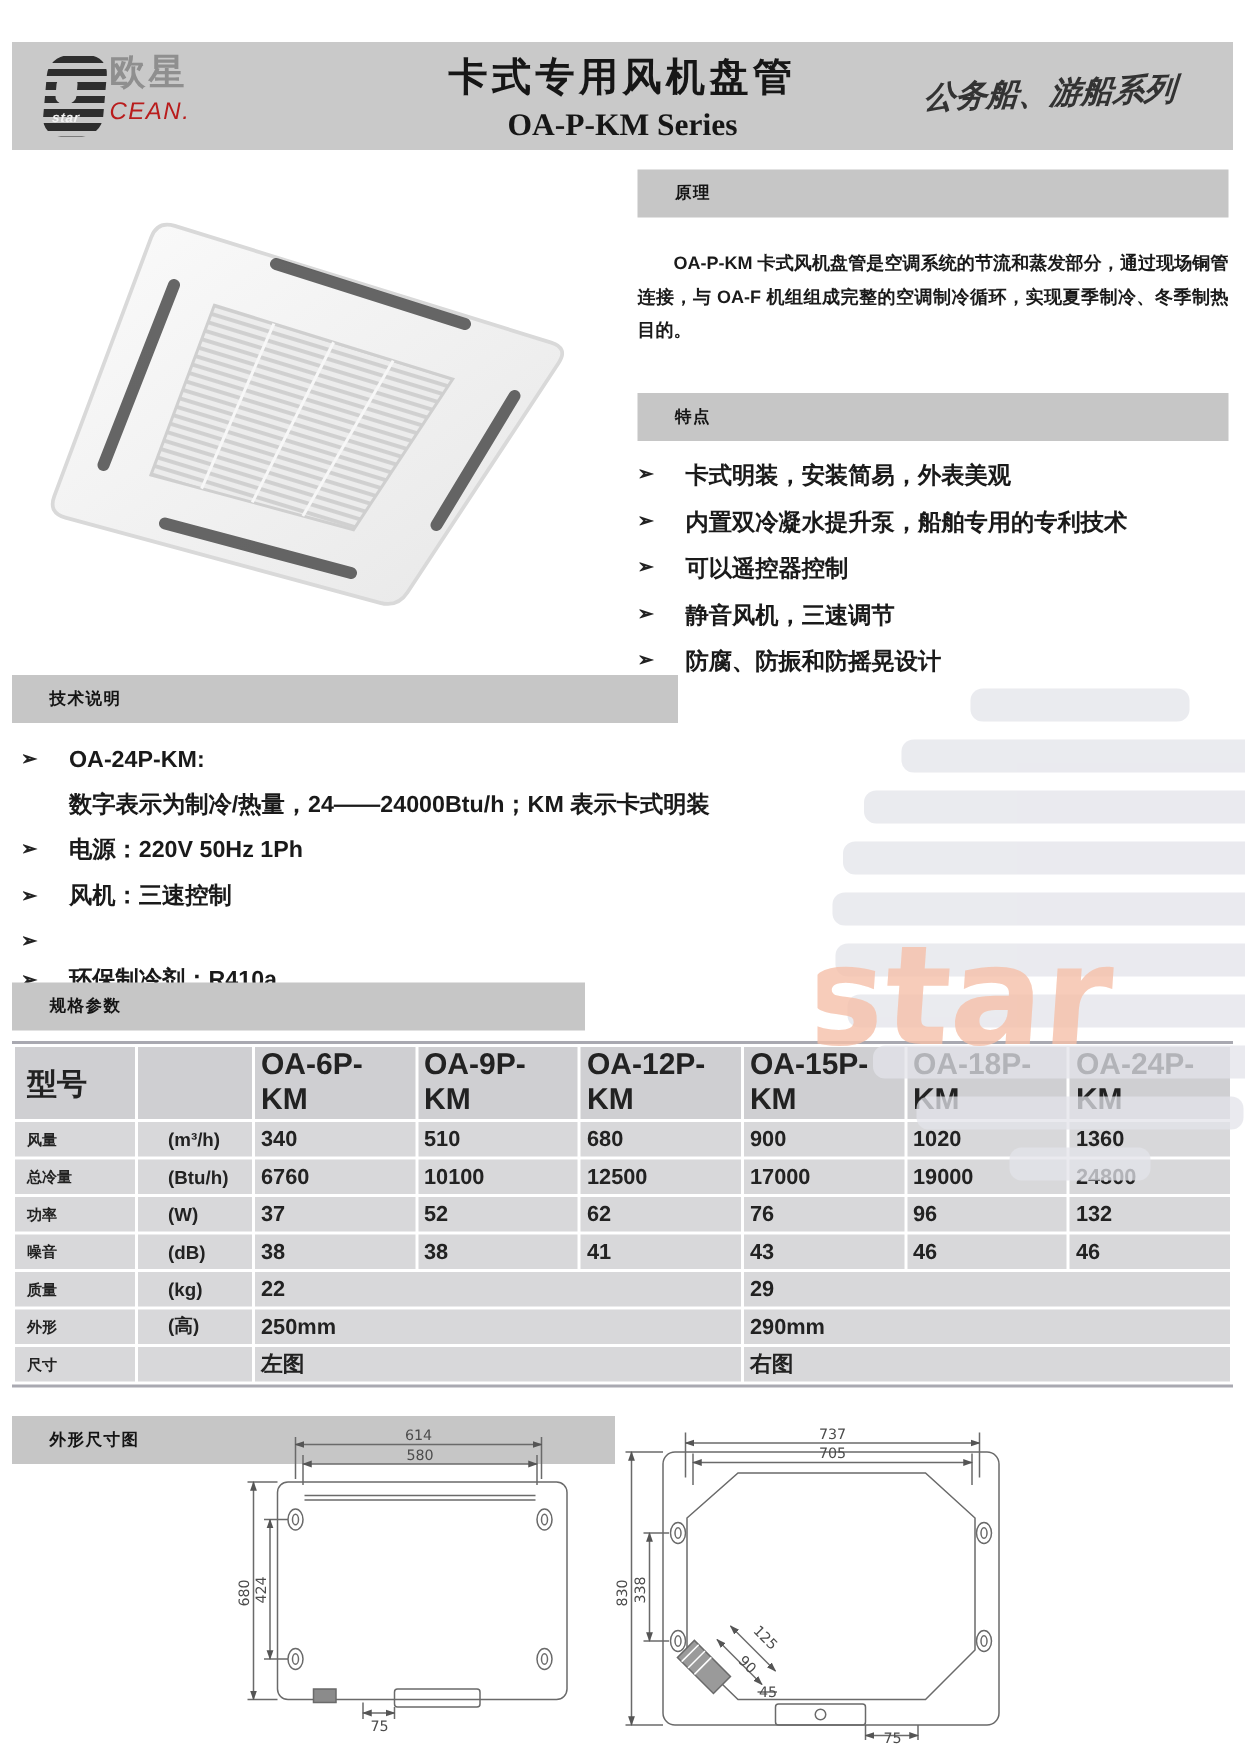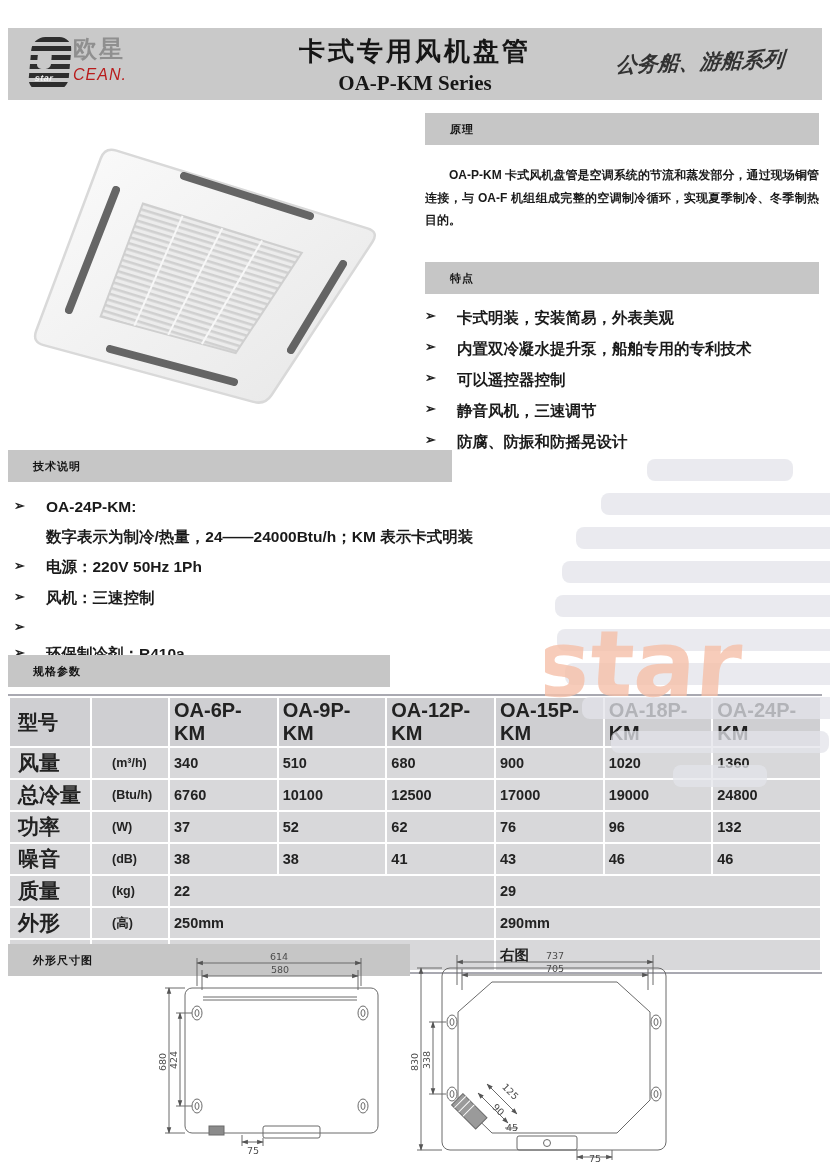--- a/index.html
+++ b/index.html
@@ -64,21 +64,21 @@
   
   .spec-table{
     position:absolute;left:8px;top:694px;width:814px;border-collapse:separate;
     border-spacing:2px;background:#ffffff;table-layout:fixed;
     border-top:2px solid #a9a9b1;border-bottom:2px solid #a9a9b1;
   }
   .spec-table td,.spec-table th{
     background:#d8d8da;font-size:14.5px;font-weight:700;color:#222;
     height:21px;padding:1px 4px;text-align:left;
   }
-  .spec-table .rowlabel{text-align:left;padding-left:8px;font-size:21px;}
+  .spec-table .rowlabel{text-align:left;padding-left:8px;font-size:10px;}
   .spec-table .unit{text-align:left;padding-left:20px;font-size:12.5px;}
   .spec-table tr.head td{background:#cfcfd2;font-size:20px;}
   .col-label{width:80px;} .col-unit{width:76px;}
   
   .dwg{position:absolute;left:0;top:952px;}
   .dwg text{font-family:"DejaVu Sans",sans-serif;font-size:9.5px;fill:#4c4c4c;font-weight:400;}
   
   .watermark{position:absolute;left:545px;top:438px;width:285px;height:360px;z-index:3;pointer-events:none;}
 </style>
 </head>

